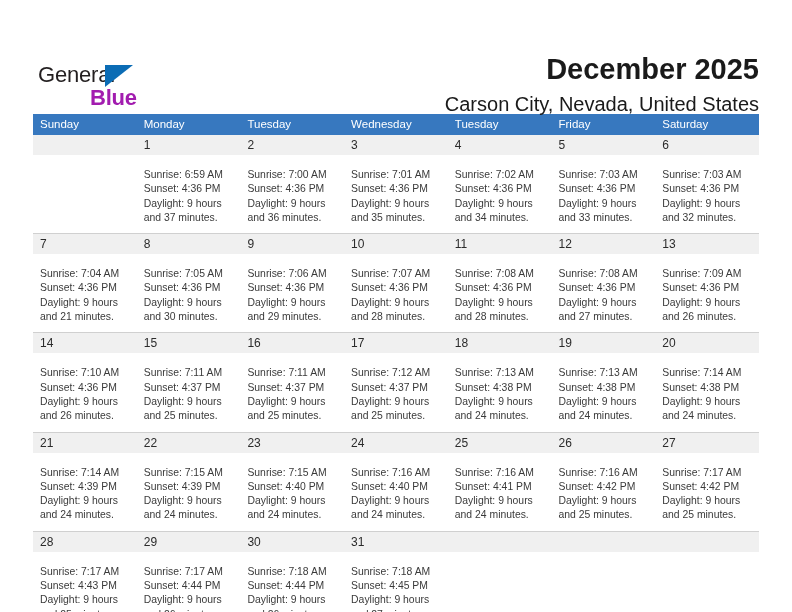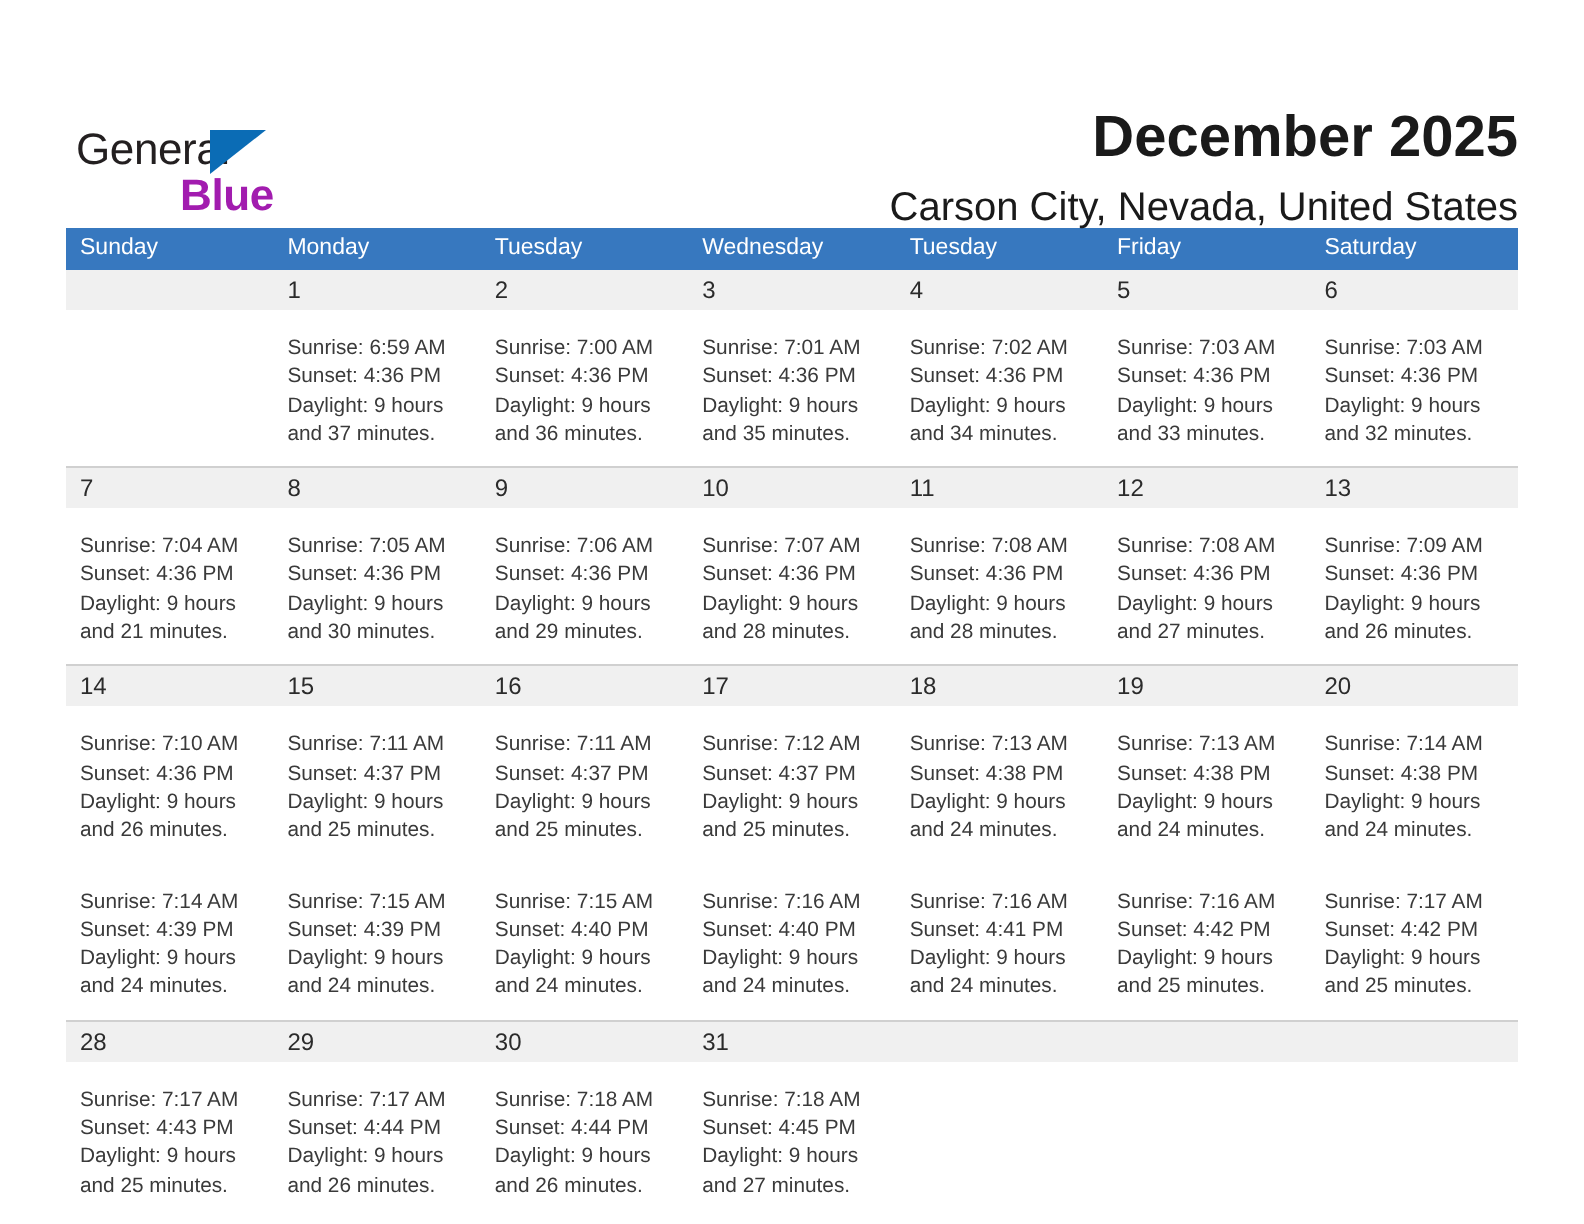--- a/index.html
+++ b/index.html
@@ -320,20 +320,29 @@
             <div class="line">Daylight: 9 hours</div>
             <div class="line">and 24 minutes.</div>
           </td>
           <td>
             <div class="line">Sunrise: 7:14 AM</div>
             <div class="line">Sunset: 4:38 PM</div>
             <div class="line">Daylight: 9 hours</div>
             <div class="line">and 24 minutes.</div>
           </td>
         </tr>
+        <tr class="daynum-row sep">
+          <td>21</td>
+          <td>22</td>
+          <td>23</td>
+          <td>24</td>
+          <td>25</td>
+          <td>26</td>
+          <td>27</td>
+        </tr>
         <tr class="detail-row">
           <td>
             <div class="line">Sunrise: 7:14 AM</div>
             <div class="line">Sunset: 4:39 PM</div>
             <div class="line">Daylight: 9 hours</div>
             <div class="line">and 24 minutes.</div>
           </td>
           <td>
             <div class="line">Sunrise: 7:15 AM</div>
             <div class="line">Sunset: 4:39 PM</div>

